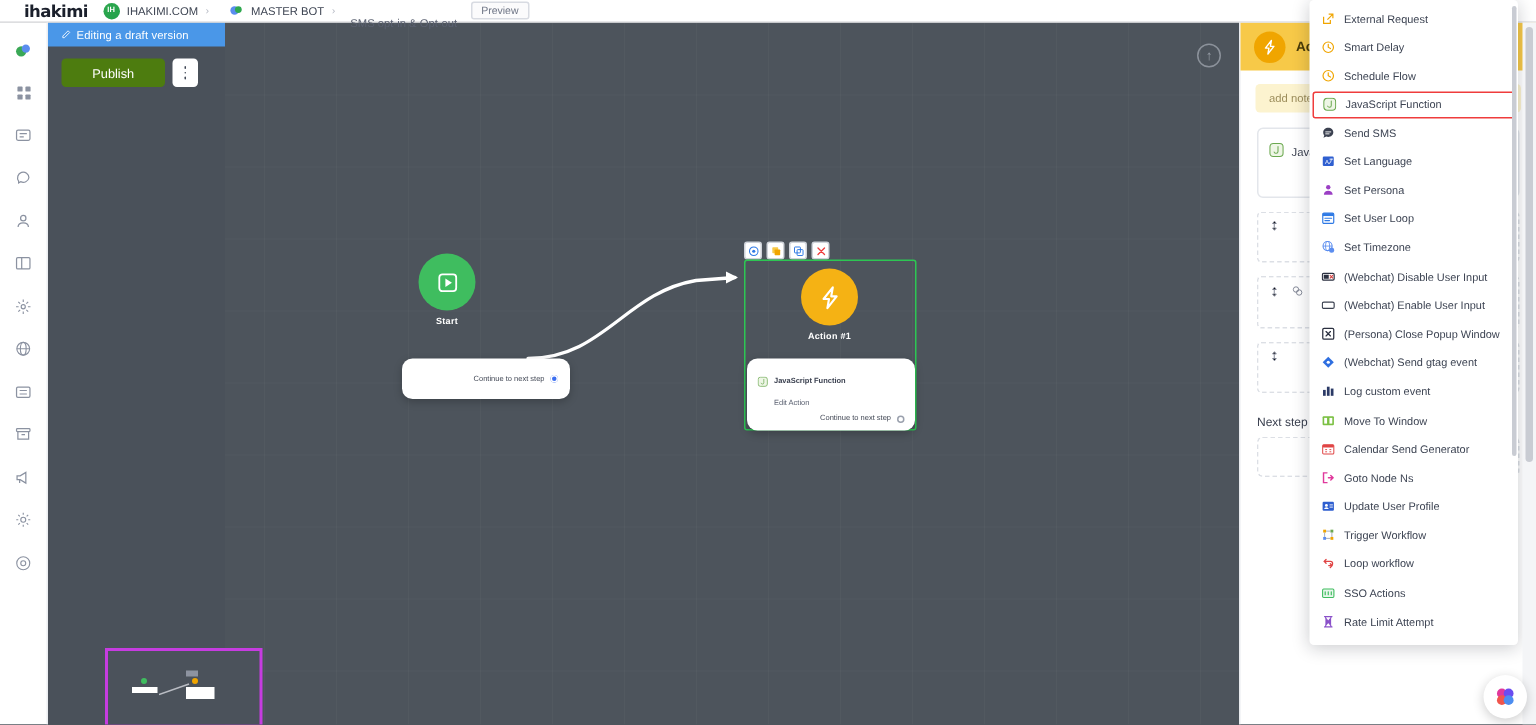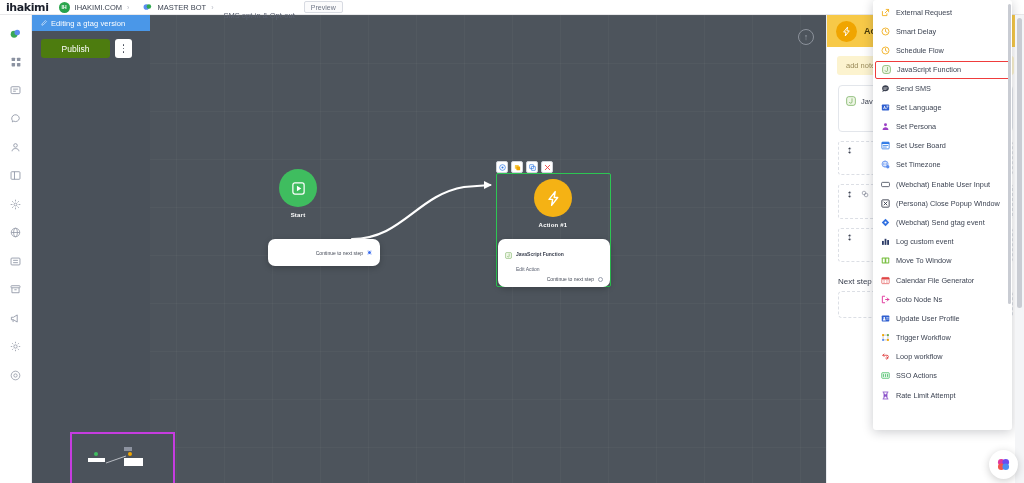--- a/index.html
+++ b/index.html
@@ -16,21 +16,21 @@
   .topbar {
     position: absolute; top: 0; left: 0; width: 1024px; height: 15px;
     background: #ffffff;
     display: flex; align-items: center;
     border-bottom: 1px solid #e8e8ea;
     z-index: 40;
   }
   .logo {
     font-family: "DejaVu Sans", sans-serif;
     font-weight: 800; font-size: 11px; color: #1a1f2b;
-    letter-spacing: -0.4px; padding-left: 6px; white-space: nowrap;
+    letter-spacing: -0.4px; padding-left: 16px; white-space: nowrap;
   }
   .ws-avatar {
     width: 11px; height: 11px; border-radius: 50%;
     background: linear-gradient(145deg,#2fa84f,#22a04a);
     color: #fff; font-size: 5px; font-weight: 700;
     display: flex; align-items: center; justify-content: center;
     margin-left: 10px; flex: 0 0 auto;
   }
   .crumb {
     font-size: 7.5px; color: #3d4452; font-weight: 400;
@@ -468,21 +468,21 @@
     </div>
   </div>
 
   <div class="leftpanel">
     <div class="draft-bar">
       <span>
         <svg width="7" height="7" viewBox="0 0 16 16" fill="none" stroke="#ffffff" stroke-width="1.3">
           <path d="M2 11.5V14h2.5l8-8-2.5-2.5z"></path>
         </svg>
       </span>
-      <span>Editing a gtag version</span>
+      <span>Editing a draft version</span>
     </div>
     <div class="pub-row">
       <div class="publish-btn">Publish</div>
       <div class="kebab-btn">
         <i></i>
         <i></i>
         <i></i>
       </div>
     </div>
 
@@ -670,36 +670,46 @@
           <span>Set Persona</span>
         </div>
         <div class="dd-item">
           <span class="dd-ico">
             <svg width="9" height="9" viewBox="0 0 16 16">
               <rect x="1.5" y="2" width="13" height="12" rx="1.4" fill="none" stroke="#2f7ae5" stroke-width="1.4"></rect>
               <rect x="1.5" y="2" width="13" height="3.4" fill="#2f7ae5"></rect>
               <path d="M4 8h8M4 10.8h5.5" stroke="#2f7ae5" stroke-width="1.3" stroke-linecap="round"></path>
             </svg>
           </span>
-          <span>Set User Board</span>
+          <span>Set User Loop</span>
         </div>
         <div class="dd-item">
           <span class="dd-ico">
             <svg width="9" height="9" viewBox="0 0 16 16">
               <circle cx="7.2" cy="7.2" r="5.4" fill="none" stroke="#5b8def" stroke-width="1.3"></circle>
               <ellipse cx="7.2" cy="7.2" rx="2.4" ry="5.4" fill="none" stroke="#5b8def" stroke-width="1"></ellipse>
               <path d="M1.8 7.2h10.8" stroke="#5b8def" stroke-width="1"></path>
               <circle cx="12" cy="12" r="3" fill="#5b8def"></circle>
             </svg>
           </span>
           <span>Set Timezone</span>
         </div>
         <div class="dd-item">
           <span class="dd-ico">
             <svg width="9" height="9" viewBox="0 0 16 16">
+              <rect x="1" y="4" width="14" height="8" rx="1.5" fill="none" stroke="#2b3040" stroke-width="1.4"></rect>
+              <rect x="2.6" y="5.6" width="6" height="4.8" fill="#2b3040"></rect>
+              <path d="M10.2 6.4l3.2 3.2M13.4 6.4l-3.2 3.2" stroke="#d43d3d" stroke-width="1.3" stroke-linecap="round"></path>
+            </svg>
+          </span>
+          <span>(Webchat) Disable User Input</span>
+        </div>
+        <div class="dd-item">
+          <span class="dd-ico">
+            <svg width="9" height="9" viewBox="0 0 16 16">
               <rect x="1" y="4.2" width="14" height="7.6" rx="1.8" fill="none" stroke="#3b4150" stroke-width="1.4"></rect>
             </svg>
           </span>
           <span>(Webchat) Enable User Input</span>
         </div>
         <div class="dd-item">
           <span class="dd-ico">
             <svg width="9" height="9" viewBox="0 0 16 16">
               <rect x="1.5" y="1.5" width="13" height="13" rx="1.6" fill="none" stroke="#2b3040" stroke-width="1.5"></rect>
               <path d="M5.4 5.4l5.2 5.2M10.6 5.4l-5.2 5.2" stroke="#2b3040" stroke-width="1.5" stroke-linecap="round"></path>
@@ -737,21 +747,21 @@
           <span>Move To Window</span>
         </div>
         <div class="dd-item">
           <span class="dd-ico">
             <svg width="9" height="9" viewBox="0 0 16 16">
               <rect x="1.4" y="2.6" width="13.2" height="11" rx="1.2" fill="#ffffff" stroke="#e04545" stroke-width="1.2"></rect>
               <rect x="1.4" y="2.6" width="13.2" height="3.4" rx="1.2" fill="#e04545"></rect>
               <path d="M4.4 8.4h2.2M9.4 8.4h2.2M4.4 11h2.2M9.4 11h2.2" stroke="#e04545" stroke-width="1.1"></path>
             </svg>
           </span>
-          <span>Calendar File Generator</span>
+          <span>Calendar Send Generator</span>
         </div>
         <div class="dd-item">
           <span class="dd-ico">
             <svg width="9" height="9" viewBox="0 0 16 16">
               <path d="M6.5 2.2H2.4v11.6h4.1" fill="none" stroke="#e0389c" stroke-width="1.7" stroke-linecap="round"></path>
               <path d="M8.2 8h5.6M11 5.2L13.8 8 11 10.8" fill="none" stroke="#e0389c" stroke-width="1.7" stroke-linecap="round" stroke-linejoin="round"></path>
             </svg>
           </span>
           <span>Goto Node Ns</span>
         </div>

